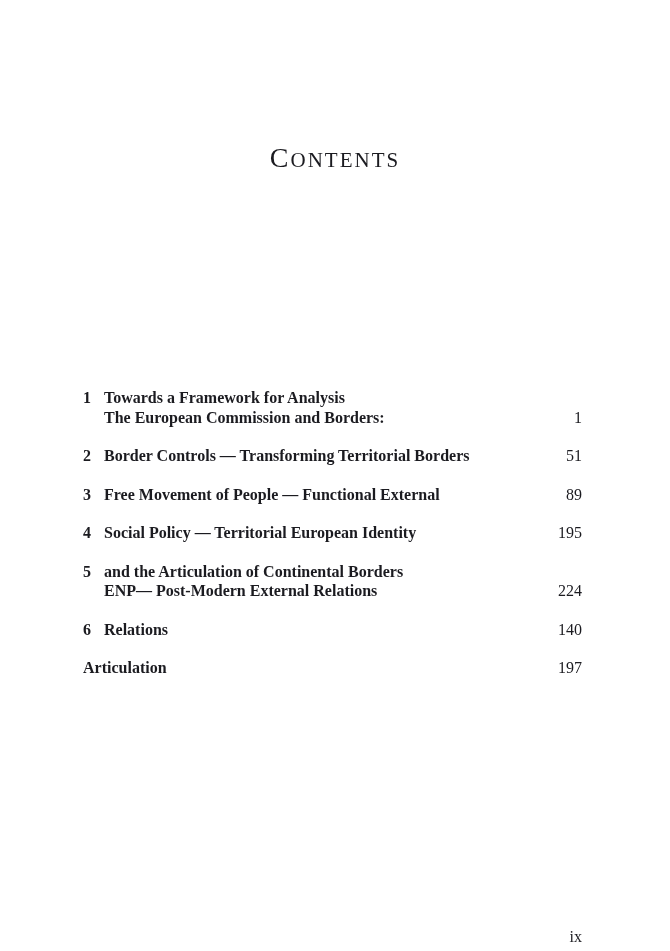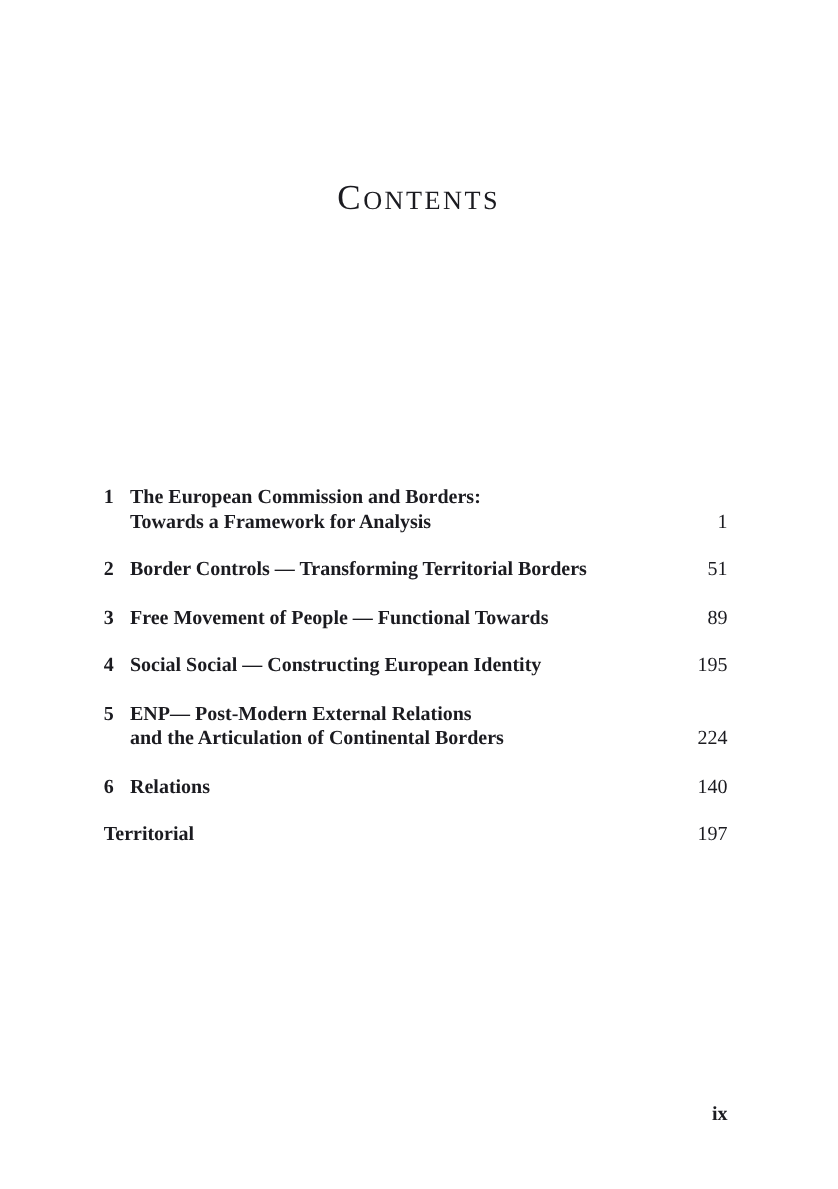--- a/index.html
+++ b/index.html
@@ -60,89 +60,89 @@
     display: block;
   }
   .toc-page {
     align-self: flex-end;
     font-weight: normal;
     text-align: right;
     white-space: nowrap;
   }
   .folio {
     position: absolute;
-    top: 861px;
+    top: 906px;
     right: 88px;
     font-size: 16px;
     line-height: 19.5px;
-    font-weight: bold;
+    font-weight: normal;
   }
 </style>
 </head>
 <body>
 
 <div class="page">
 
   <h1 class="book-title"><span class="title-initial">C</span><span class="title-rest">ONTENTS</span></h1>
 
   <div class="toc">
 
     <div class="toc-row">
       <span class="toc-num">1</span>
       <span class="toc-title">
+        <span class="line">Towards a Framework for Analysis</span>
         <span class="line">The European Commission and Borders:</span>
-        <span class="line">Towards a Framework for Analysis</span>
       </span>
       <span class="toc-page">1</span>
     </div>
 
     <div class="toc-row">
       <span class="toc-num">2</span>
       <span class="toc-title">
         <span class="line">Border Controls — Transforming Territorial Borders</span>
       </span>
       <span class="toc-page">51</span>
     </div>
 
     <div class="toc-row">
       <span class="toc-num">3</span>
       <span class="toc-title">
-        <span class="line">Free Movement of People — Functional Towards</span>
+        <span class="line">Free Movement of People — Functional External</span>
       </span>
       <span class="toc-page">89</span>
     </div>
 
     <div class="toc-row">
       <span class="toc-num">4</span>
       <span class="toc-title">
-        <span class="line">Social Social — Constructing European Identity</span>
+        <span class="line">Social Policy — Territorial European Identity</span>
       </span>
       <span class="toc-page">195</span>
     </div>
 
     <div class="toc-row">
       <span class="toc-num">5</span>
       <span class="toc-title">
+        <span class="line">and the Articulation of Continental Borders</span>
         <span class="line">ENP— Post-Modern External Relations</span>
-        <span class="line">and the Articulation of Continental Borders</span>
       </span>
       <span class="toc-page">224</span>
     </div>
 
     <div class="toc-row">
       <span class="toc-num">6</span>
       <span class="toc-title">
         <span class="line">Relations</span>
       </span>
       <span class="toc-page">140</span>
     </div>
 
     <div class="toc-row">
       <span class="toc-title">
-        <span class="line">Territorial</span>
+        <span class="line">Articulation</span>
       </span>
       <span class="toc-page">197</span>
     </div>
 
 
   </div>
 
   <div class="folio">ix</div>
 
 </div>

